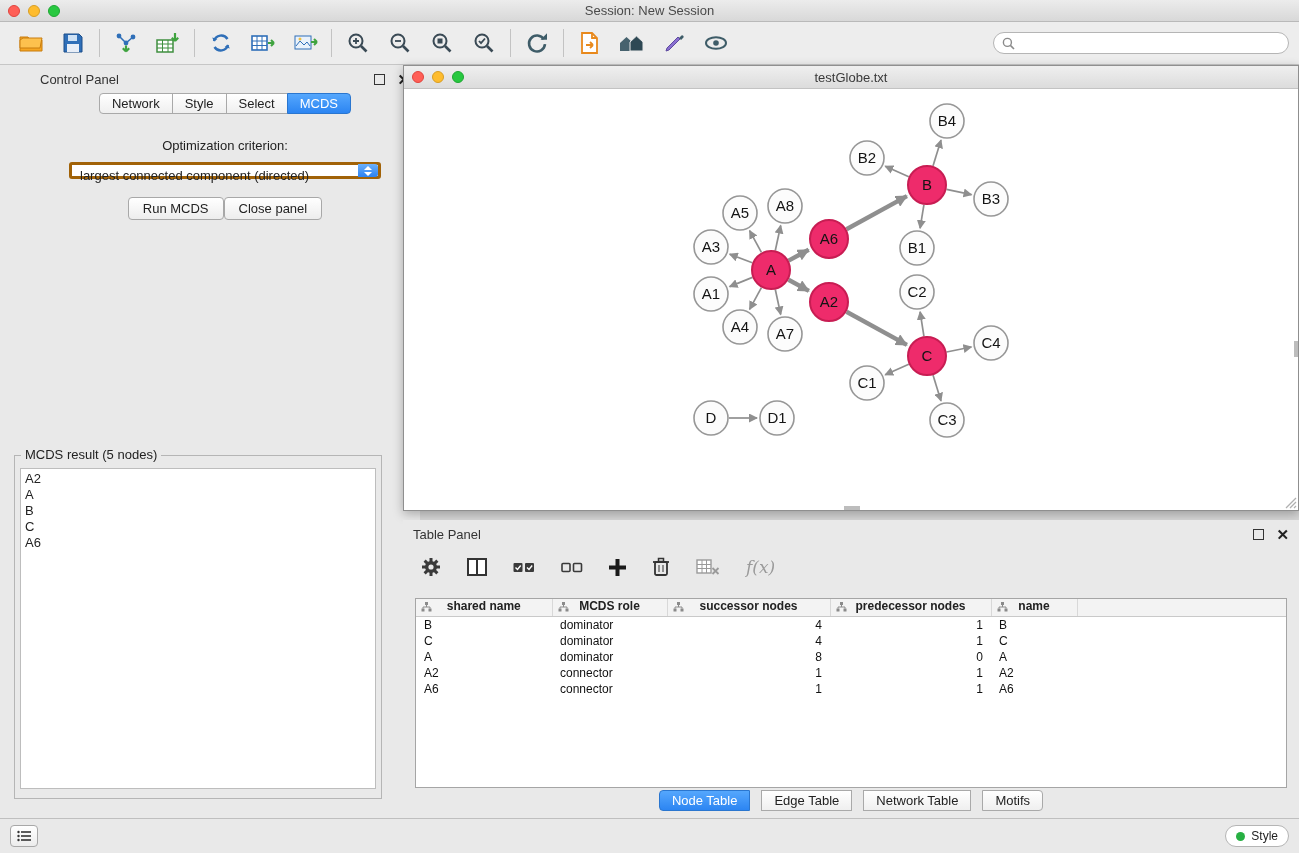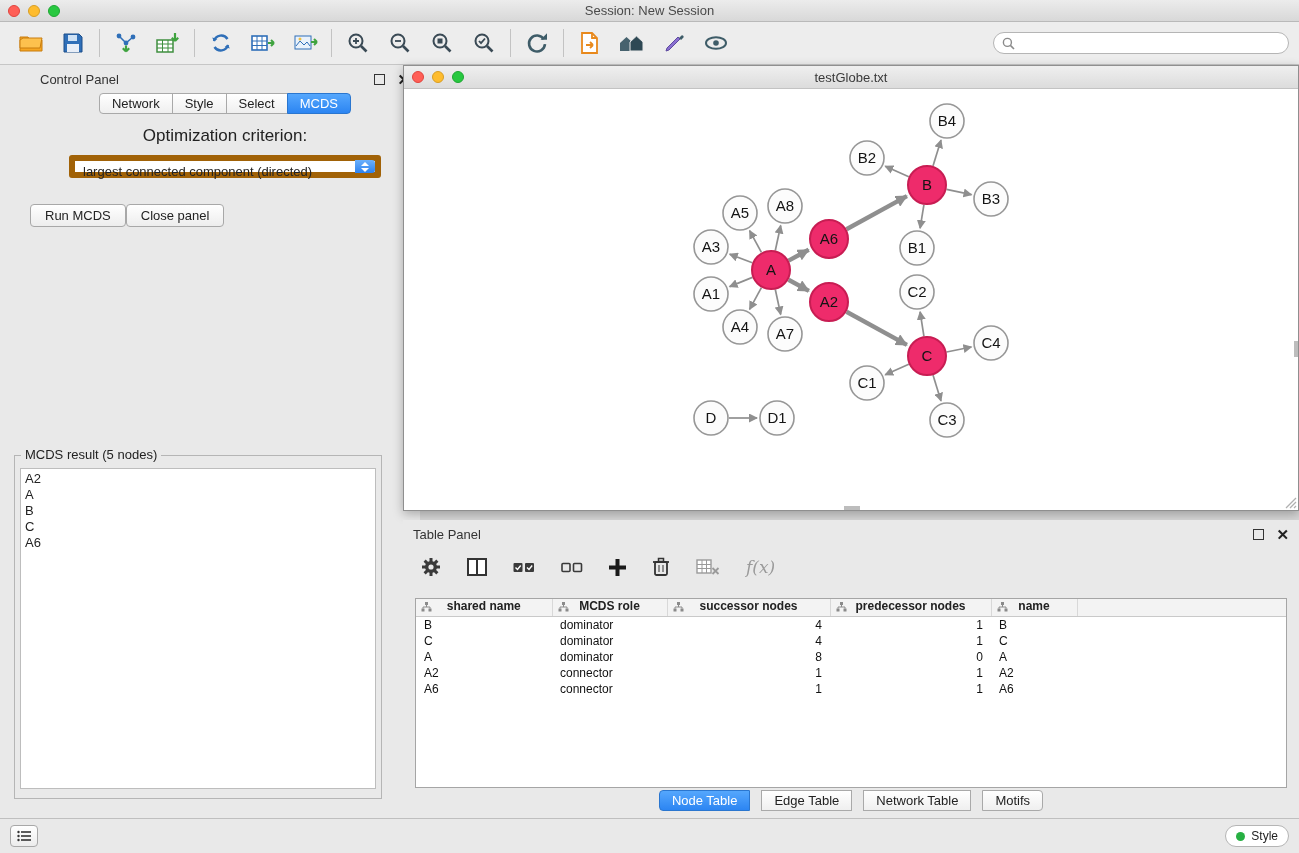--- a/index.html
+++ b/index.html
@@ -27,28 +27,28 @@
   .panel-head{height:28px;display:flex;align-items:center;padding:0 10px;font-size:13px;color:#333;}
   .panel-head .sp{margin-left:auto;display:flex;align-items:center;gap:12px;}
   .float-ic{width:9px;height:9px;border:1.5px solid #333;display:inline-block;}
   .close-ic{font-size:15px;font-weight:bold;color:#222;line-height:1;}
   .seg-row{display:flex;justify-content:center;align-items:flex-end;}
   .seg-tab{padding:2px 12px;font-size:13px;color:#222;background:linear-gradient(#ffffff,#efefef);
            border:1px solid #a9a9a9;margin-left:-1px;white-space:nowrap;}
   .seg-tab:first-child{border-radius:4px 0 0 4px;margin-left:0;}
   .seg-tab:last-child{border-radius:0 4px 4px 0;}
   .seg-tab.active{background:linear-gradient(#55a7fd,#2c85f2);border-color:#2a76cf;color:#fff;}
-  .opt-label{text-align:center;font-size:17px;margin-top:12px;}
-  .dropdown{width:312px;height:23px;margin:9px auto 0;background:#fff;border:6px solid #a16207;border-radius:3px;
+  .opt-label{text-align:center;font-size:13px;margin-top:24px;}
+  .dropdown{width:312px;height:17px;margin:9px auto 0;background:#fff;border:3px solid #a16207;border-radius:3px;
             position:relative;font-size:13px;line-height:22px;padding-left:8px;box-sizing:border-box;}
   .dd-step{position:absolute;right:0;top:-1px;bottom:-1px;width:20px;border-radius:0 3px 3px 0;
            background:linear-gradient(#6cb0fb,#2c82f0);display:flex;flex-direction:column;align-items:center;justify-content:center;gap:2px;}
   .tri-up{width:0;height:0;border-left:4px solid transparent;border-right:4px solid transparent;border-bottom:4px solid #fff;}
   .tri-dn{width:0;height:0;border-left:4px solid transparent;border-right:4px solid transparent;border-top:4px solid #fff;}
-  .btn-row{display:flex;margin-top:26px;}
+  .btn-row{display:flex;justify-content:center;margin-top:18px;}
   .push-btn{padding:3px 14px;font-size:13px;font-family:"Liberation Sans",sans-serif;color:#222;
             background:linear-gradient(#ffffff,#ededed);border:1px solid #a8a8a8;border-radius:4px;}
   .groupbox{position:absolute;left:14px;top:390px;width:368px;height:344px;border:1px solid #b5b5b5;box-sizing:border-box;}
   .groupbox .legend{position:absolute;top:-9px;left:6px;background:#e9e9e9;padding:0 4px;font-size:13px;color:#222;}
   .result-box{position:absolute;left:5px;right:5px;top:12px;bottom:9px;background:#fff;border:1px solid #bdbdbd;
               overflow:auto;font-size:13px;padding:2px 4px;}
   .result-item{line-height:16px;}
   
   .network-window{position:absolute;left:403px;top:65px;width:896px;height:446px;background:#fff;
                   border:1px solid #8f8f8f;box-sizing:border-box;box-shadow:0 3px 10px rgba(0,0,0,.28);}

